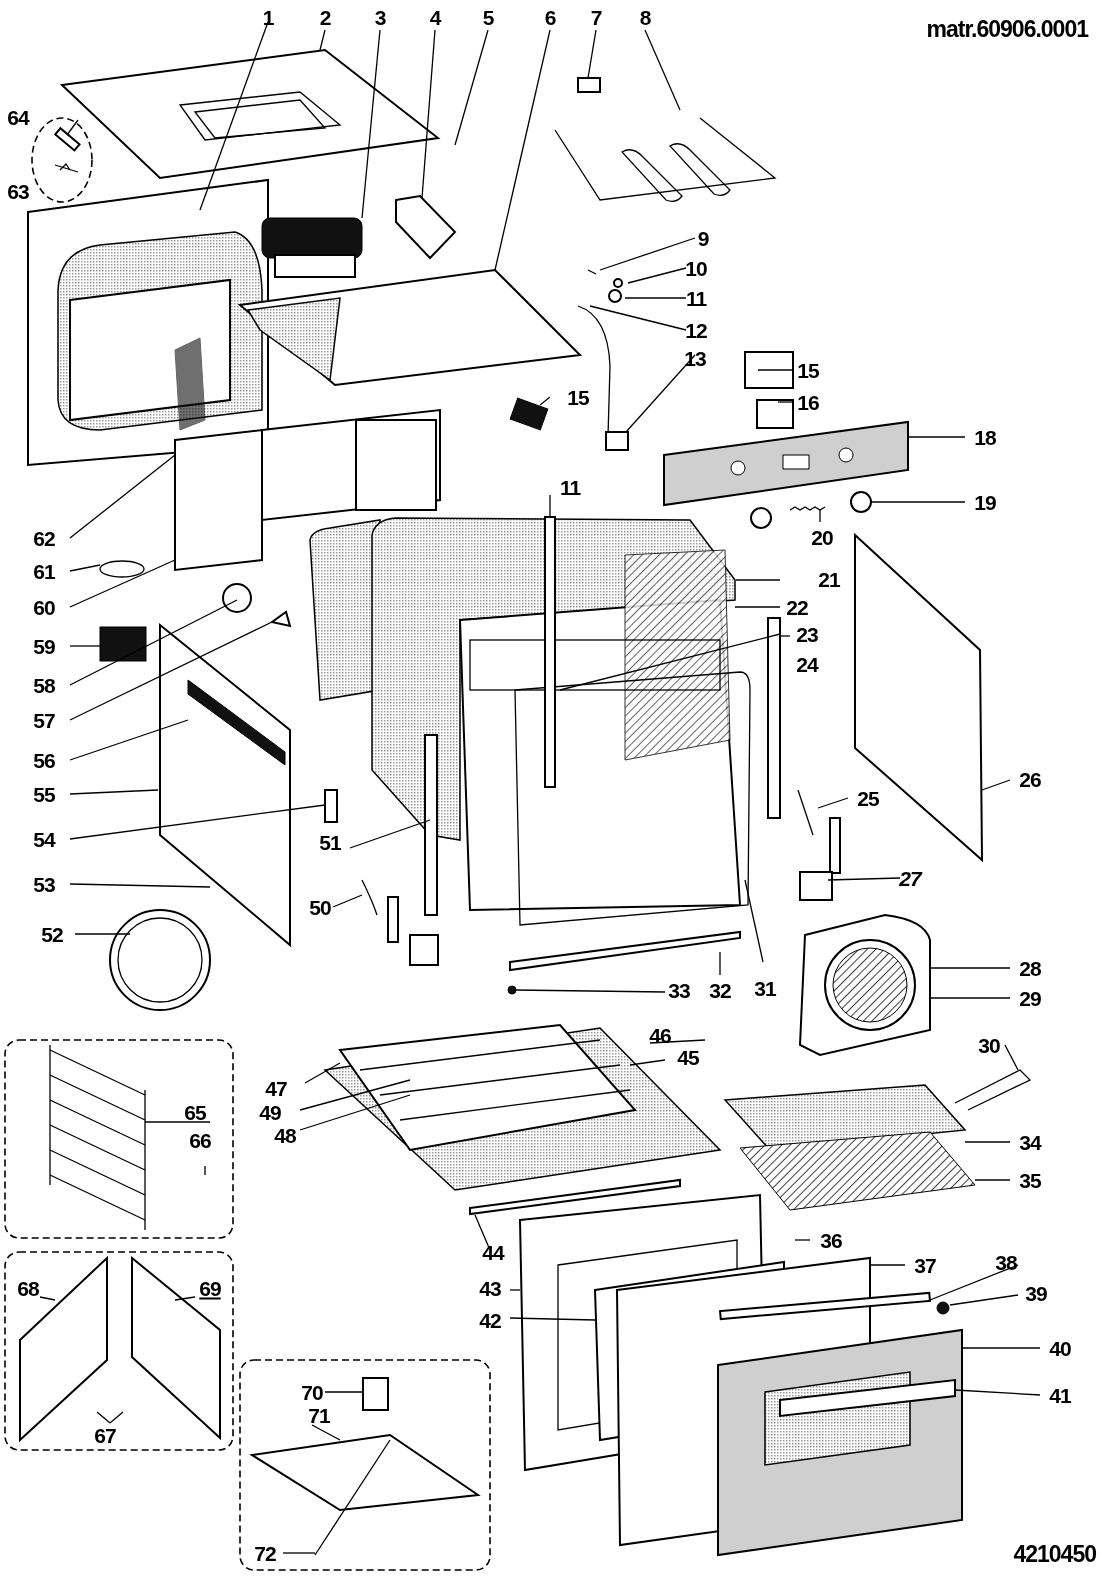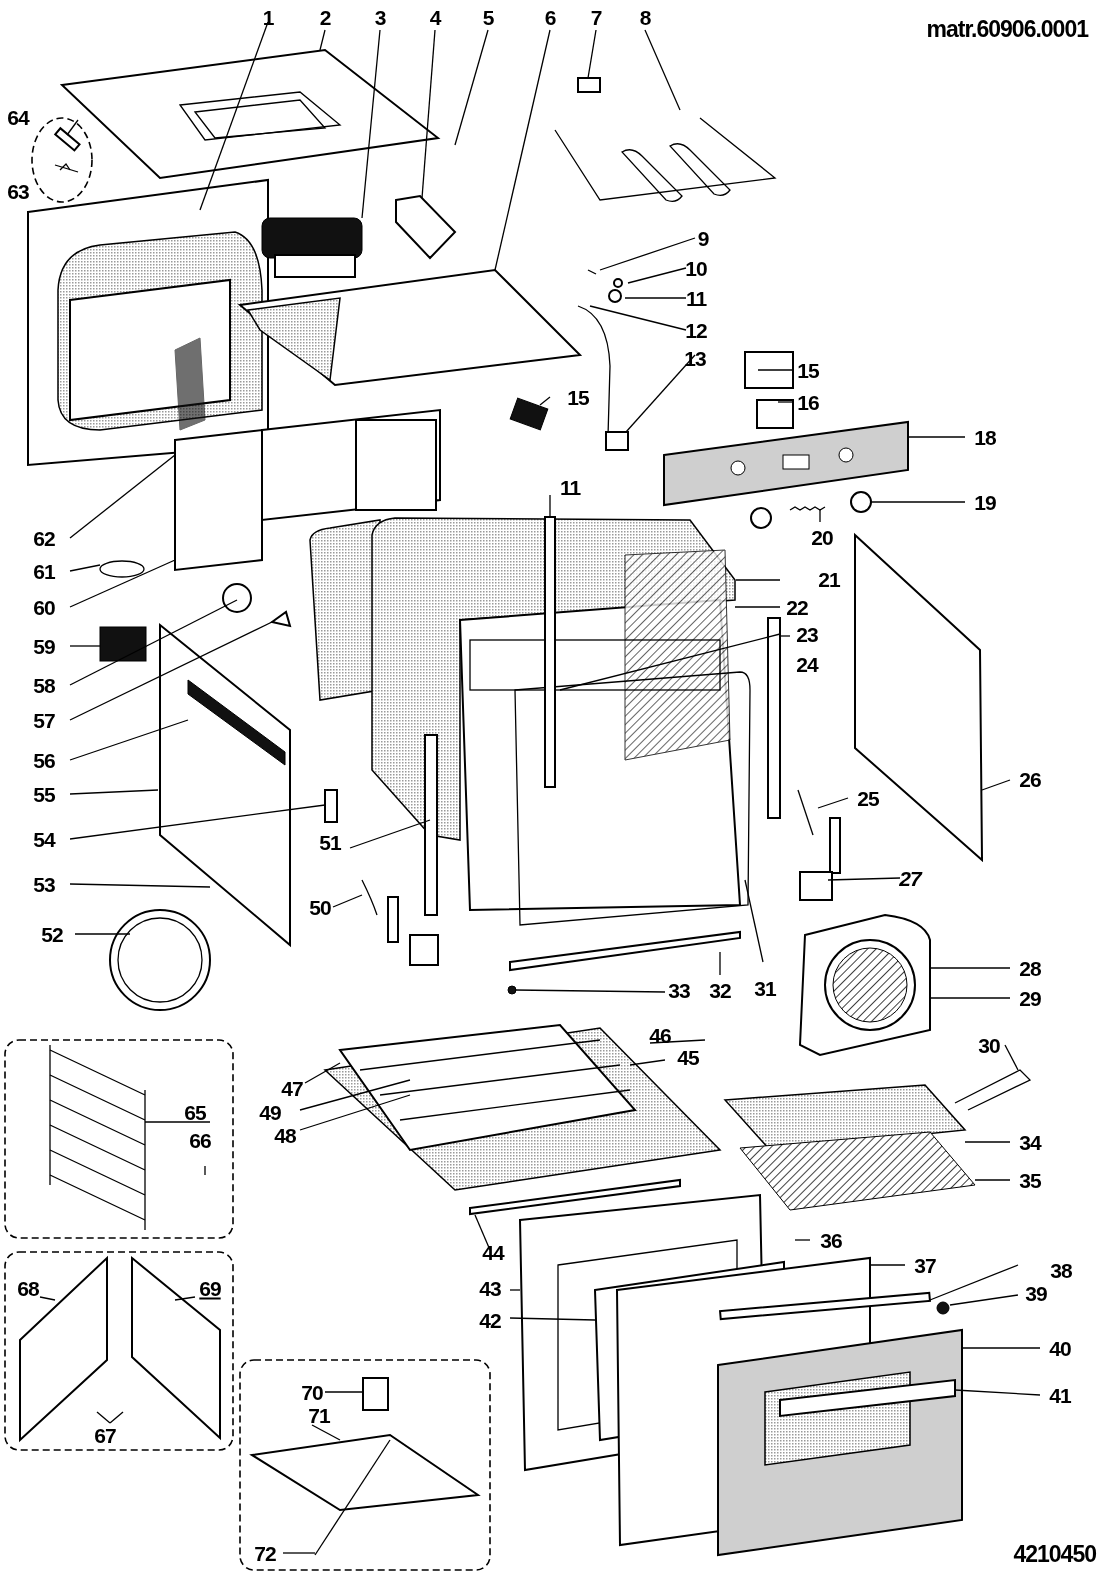--- a/index.html
+++ b/index.html
@@ -305,30 +305,30 @@
       <div class="lbl" style="left: 1030px; top: 968px;">28</div>
       <div class="lbl" style="left: 1030px; top: 998px;">29</div>
       <div class="lbl" style="left: 989px; top: 1035px; margin-top: 10px;">30</div>
       <div class="lbl" style="left: 765px; top: 988px;">31</div>
       <div class="lbl" style="left: 720px; top: 990px;">32</div>
       <div class="lbl" style="left: 679px; top: 990px;">33</div>
       <div class="lbl" style="left: 1030px; top: 1142px;">34</div>
       <div class="lbl" style="left: 1030px; top: 1180px;">35</div>
       <div class="lbl" style="left: 831px; top: 1240px;">36</div>
       <div class="lbl" style="left: 925px; top: 1265px;">37</div>
-      <div class="lbl" style="left: 1061px; top: 1262px; margin-top: 8px;">38</div>
+      <div class="lbl" style="left: 1006px; top: 1262px;">38</div>
       <div class="lbl" style="left: 1036px; top: 1293px;">39</div>
       <div class="lbl" style="left: 1060px; top: 1348px;">40</div>
       <div class="lbl" style="left: 1060px; top: 1395px;">41</div>
       <div class="lbl" style="left: 490px; top: 1320px;">42</div>
       <div class="lbl" style="left: 490px; top: 1288px;">43</div>
       <div class="lbl" style="left: 493px; top: 1252px;">44</div>
       <div class="lbl" style="left: 688px; top: 1057px;">45</div>
       <div class="lbl" style="left: 660px; top: 1035px;">46</div>
-      <div class="lbl" style="left: 292px; top: 1088px;">47</div>
+      <div class="lbl" style="left: 276px; top: 1088px;">47</div>
       <div class="lbl" style="left: 285px; top: 1135px;">48</div>
       <div class="lbl" style="left: 270px; top: 1112px;">49</div>
       <div class="lbl" style="left: 320px; top: 907px;">50</div>
       <div class="lbl" style="left: 330px; top: 842px;">51</div>
       <div class="lbl" style="left: 52px; top: 934px;">52</div>
       <div class="lbl" style="left: 44px; top: 884px;">53</div>
       <div class="lbl" style="left: 44px; top: 839px;">54</div>
       <div class="lbl" style="left: 44px; top: 794px;">55</div>
       <div class="lbl" style="left: 44px; top: 760px;">56</div>
       <div class="lbl" style="left: 44px; top: 720px;">57</div>

